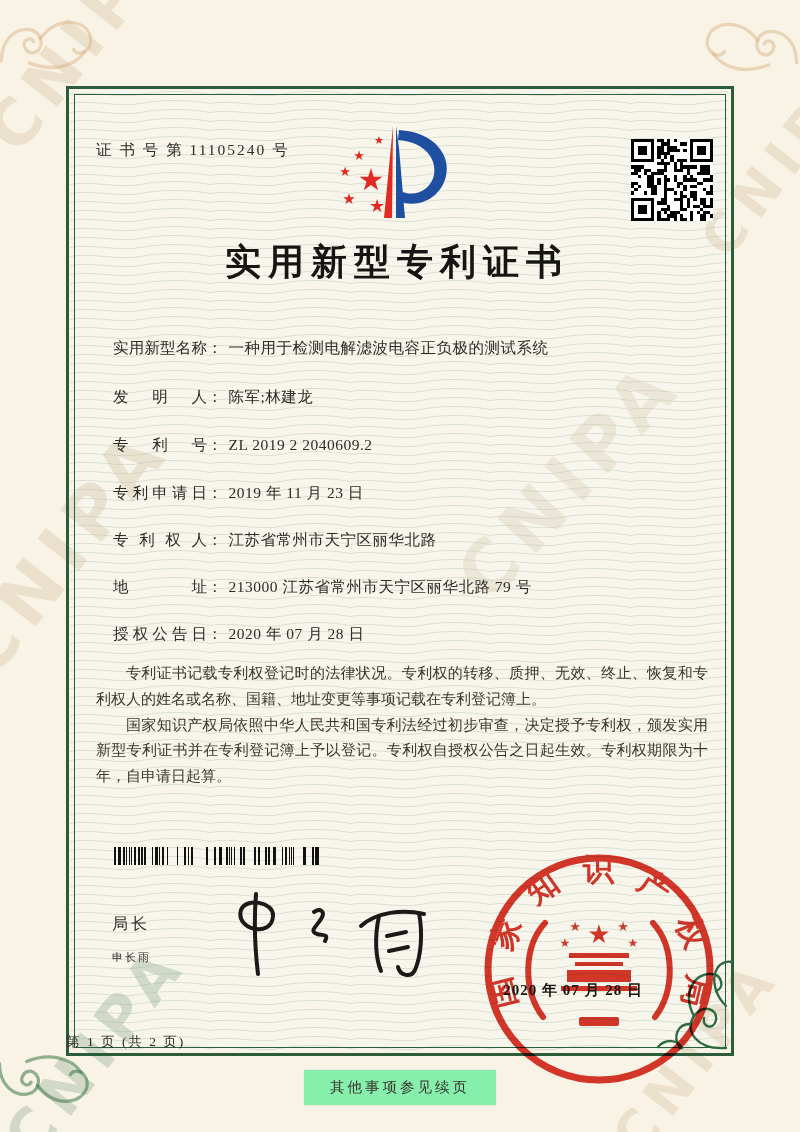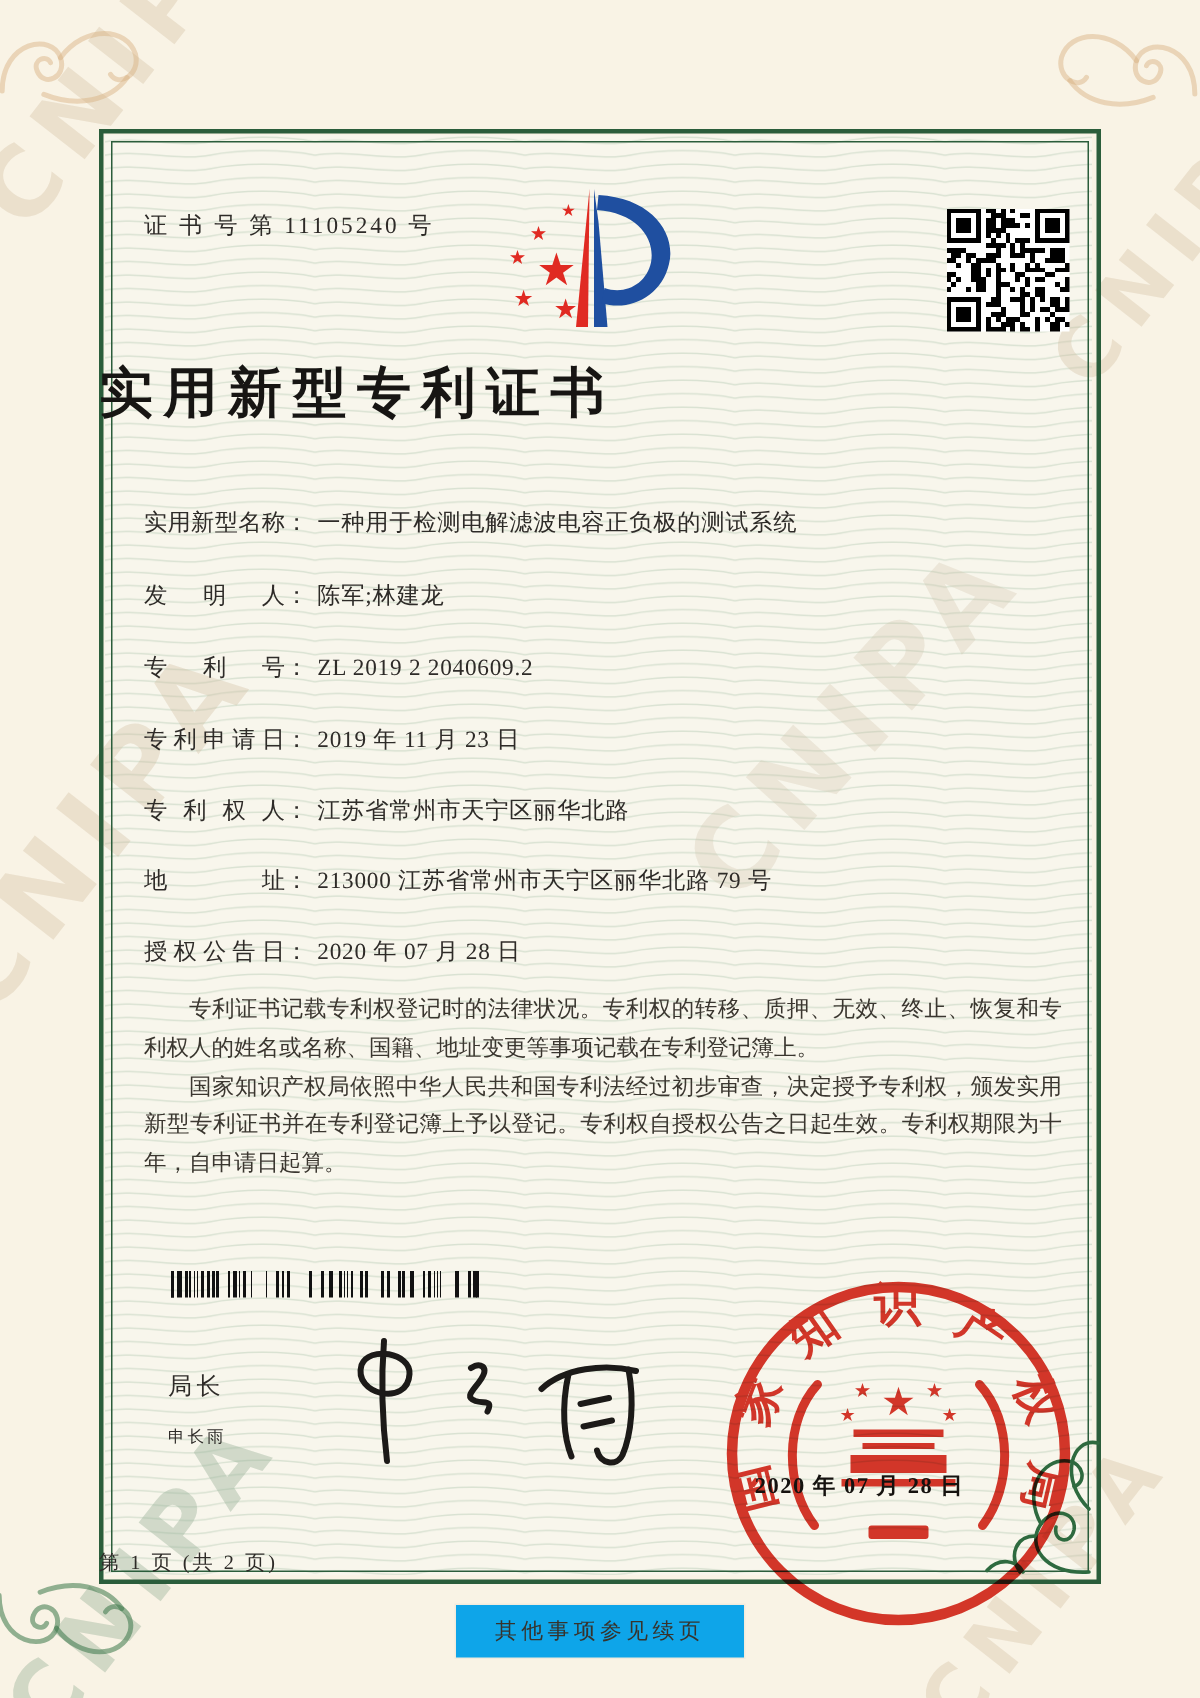--- a/index.html
+++ b/index.html
@@ -19,43 +19,43 @@
   .curl{position:absolute;pointer-events:none;z-index:1;}
   
   .border-outer{left:66px;top:86px;width:662px;height:964px;border:3px solid #2b5d3b;z-index:2;}
   .border-inner{left:74px;top:94px;width:650px;height:952px;border:1px solid #2b5d3b;z-index:2;}
   .waves{left:70px;top:90px;z-index:0;}
   
   .cert-no{left:96px;top:140px;font-size:15.5px;letter-spacing:2px;z-index:5;}
   .logo{left:333px;top:118px;z-index:5;}
   .qr{left:631px;top:139px;z-index:5;}
   .title{
-    left:66px;top:238px;width:662px;font-size:36px;font-weight:bold;
+    left:66px;top:238px;width:662px;text-align:center;font-size:36px;font-weight:bold;
     letter-spacing:7px;color:#171513;z-index:5;
   }
   
   .frow{left:96px;width:610px;font-size:15.5px;z-index:5;white-space:nowrap;}
-  .flabel{display:inline-block;width:94px;text-align:justify;text-align-last:justify;vertical-align:top;}
+  .flabel{display:inline-block;width:94px;text-align:justify;text-align-last:justify;vertical-align:top;margin-left:17px;}
   .fcolon{display:inline-block;margin-right:6px;}
   .fvalue{letter-spacing:.5px;}
   .grant-no{position:absolute;left:359px;top:0;white-space:nowrap;}
   
   .paras{left:96px;top:661px;width:612px;font-size:15px;line-height:1.72;text-align:justify;z-index:5;color:#3a362f;}
   .paras p{margin:0;text-indent:2em;}
   
   .barcode{left:114px;top:847px;z-index:5;}
   .signer-title{left:112px;top:914px;font-size:16px;letter-spacing:3px;z-index:5;}
   .signer-name{left:112px;top:950px;font-size:11px;letter-spacing:2px;z-index:5;}
   .signature{left:228px;top:884px;z-index:5;}
   .seal{left:481px;top:851px;z-index:6;mix-blend-mode:multiply;}
   .seal-date{left:482px;top:981px;width:182px;text-align:center;font-size:15px;font-weight:600;
     letter-spacing:1px;color:#15120f;z-index:7;}
   .page-info{left:66px;top:1033px;width:662px;text-align:left;font-size:13.5px;letter-spacing:2px;z-index:5;}
   .footer-note{
-    left:50%;top:1070px;transform:translateX(-50%);background:#0ea5e9;
+    left:50%;top:1070px;transform:translateX(-50%);background:#86efac;
     padding:8px 26px;font-size:14.5px;letter-spacing:3px;z-index:5;color:#37332c;
     box-shadow:0 0 0 1px rgba(0,0,0,0.03);
   }
 </style>
 </head>
 <body>
 
 <svg class="abs waves" width="658" height="960">
   <defs>
     <pattern id="wv" width="140" height="9" patternUnits="userSpaceOnUse">

